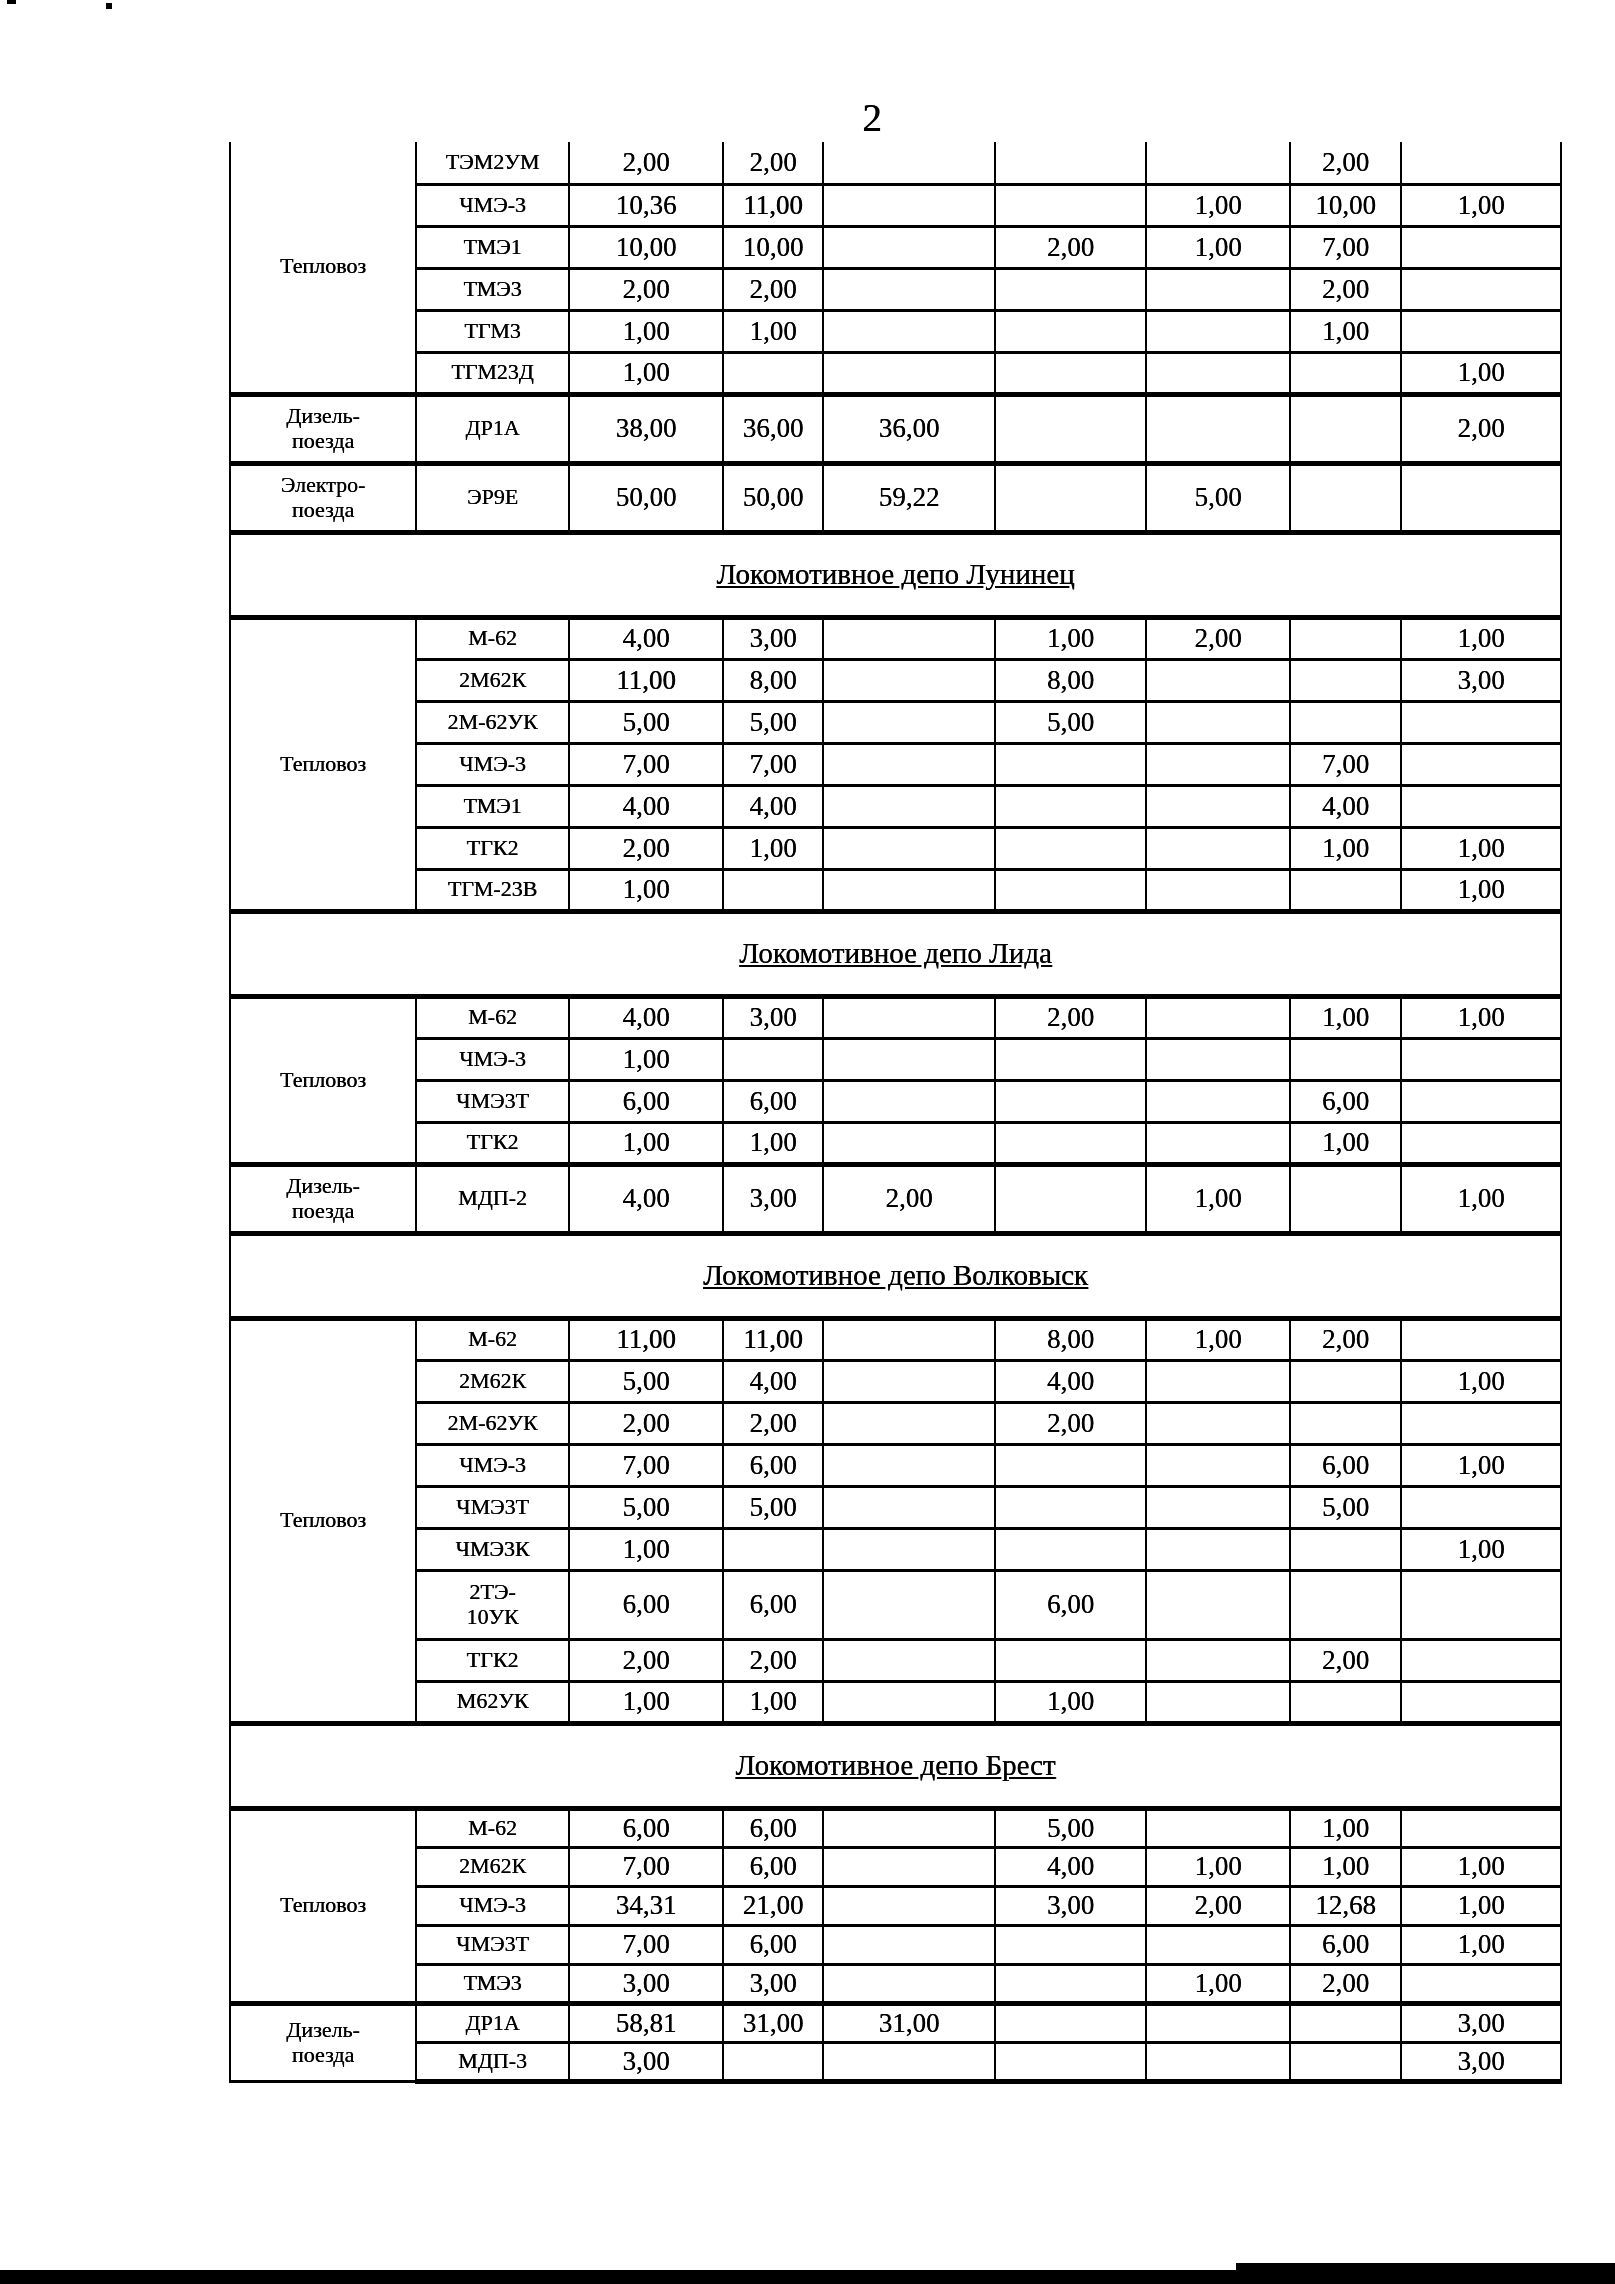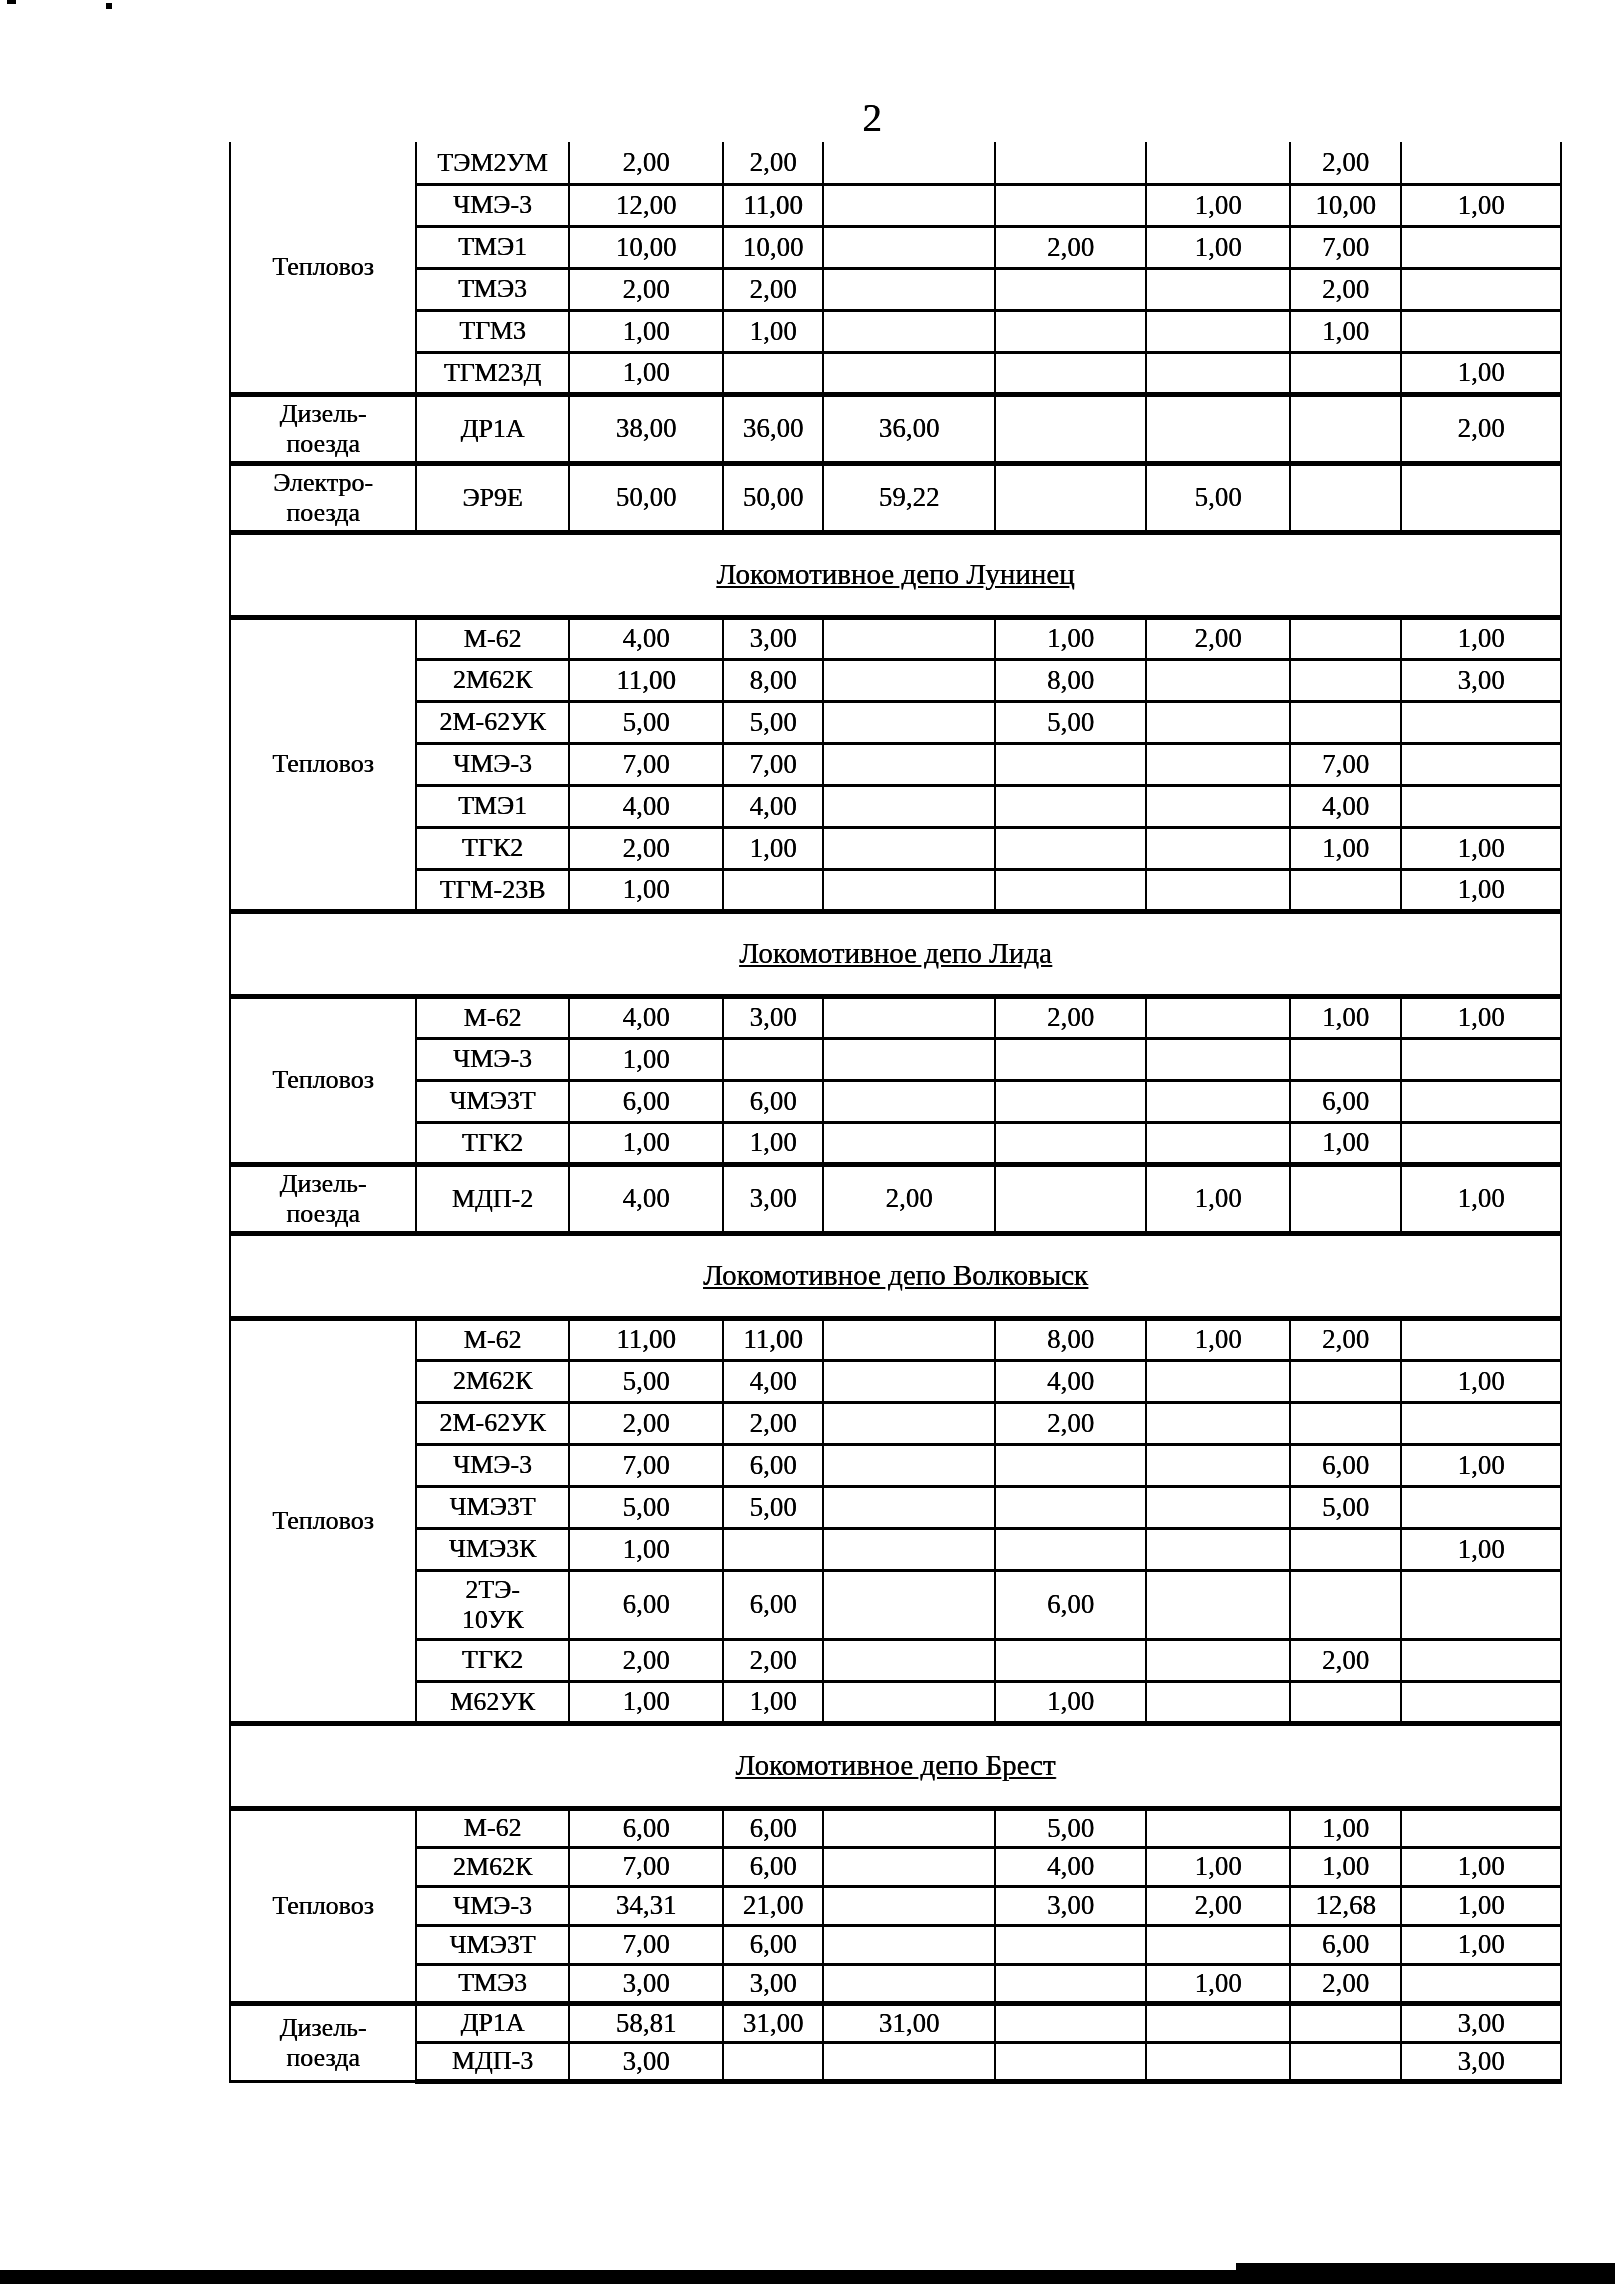--- a/index.html
+++ b/index.html
@@ -36,21 +36,21 @@
   tr.s4.data-row { height:39px; }
   tr.band { height:85px; }
   tr.band > td {
     border-top-width:5.9px; border-bottom-width:5.9px;
     font-size:29px;
     text-decoration:underline;
   }
   tr.group-start > td { border-top-width:5.9px; }
   tr.table-start > td { border-top-style:none; border-top-width:0; }
   tr.table-end > td { border-bottom-width:5.9px; }
-  td.cat-cell, td.model-cell { white-space:pre-line; font-size:26px; }
+  td.cat-cell, td.model-cell { white-space:pre-line; font-size:22px; }
   
   .artifact { position:absolute; background:#000; }
   .art-tl-1 { left:6.5px; top:0; width:9px; height:3.9px; }
   .art-tl-2 { left:106px; top:2.6px; width:5.9px; height:6.5px; }
   .art-bottom-bar { left:0; top:2270px; width:1616px; height:14.3px; }
   .art-bottom-bump { left:1236px; top:2263px; width:380px; height:7.8px; }
 </style>
 </head>
 <body>
 
@@ -75,21 +75,21 @@
         <td class="value-cell c1">2,00</td>
         <td class="value-cell c2">2,00</td>
         <td class="value-cell c3"></td>
         <td class="value-cell c4"></td>
         <td class="value-cell c5"></td>
         <td class="value-cell c6">2,00</td>
         <td class="value-cell c7"></td>
       </tr>
       <tr class="data-row s0">
         <td class="model-cell">ЧМЭ-3</td>
-        <td class="value-cell c1">12,00</td>
+        <td class="value-cell c1">10,36</td>
         <td class="value-cell c2">11,00</td>
         <td class="value-cell c3"></td>
         <td class="value-cell c4"></td>
         <td class="value-cell c5">1,00</td>
         <td class="value-cell c6">10,00</td>
         <td class="value-cell c7">1,00</td>
       </tr>
       <tr class="data-row s0">
         <td class="model-cell">ТМЭ1</td>
         <td class="value-cell c1">10,00</td>

